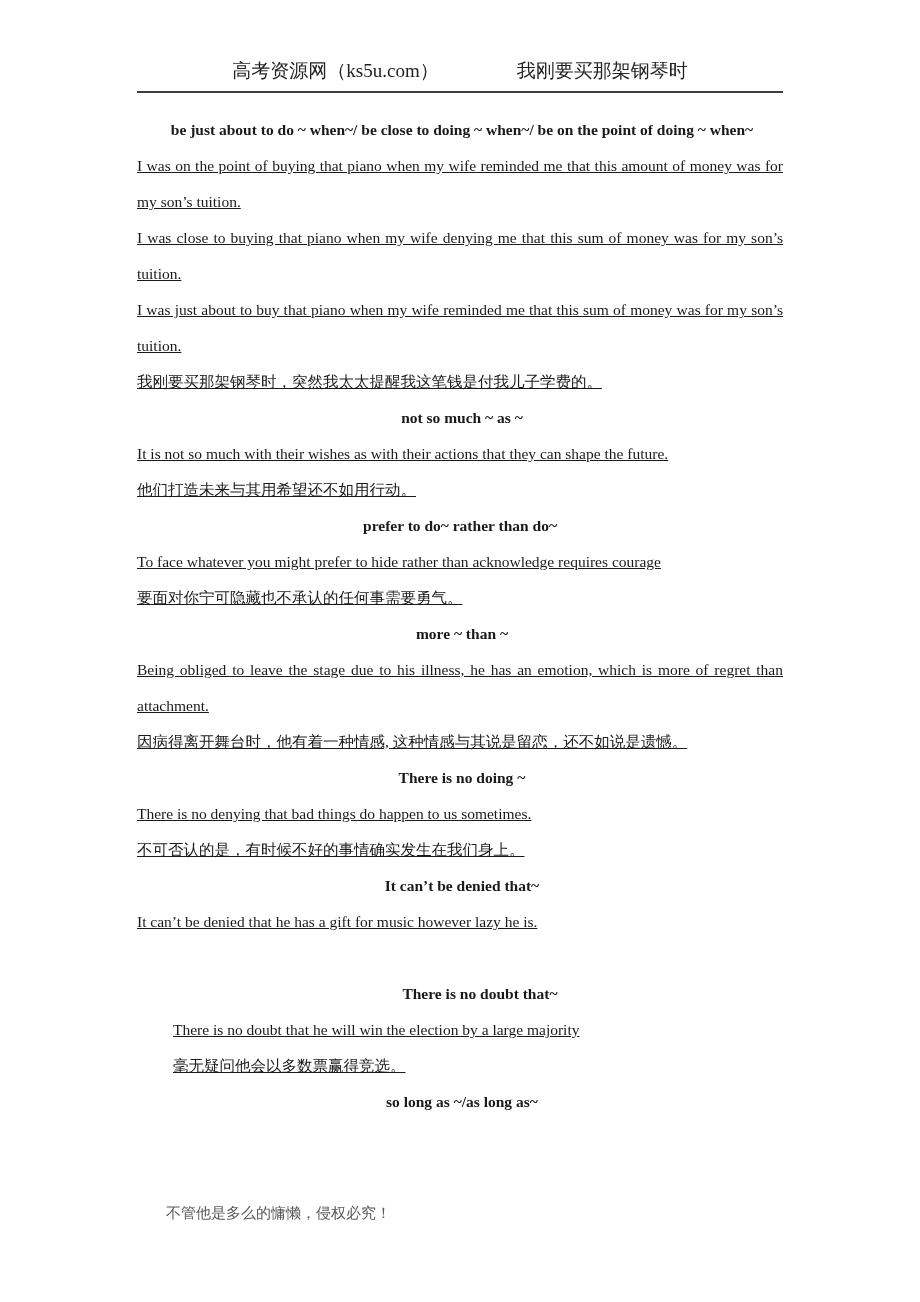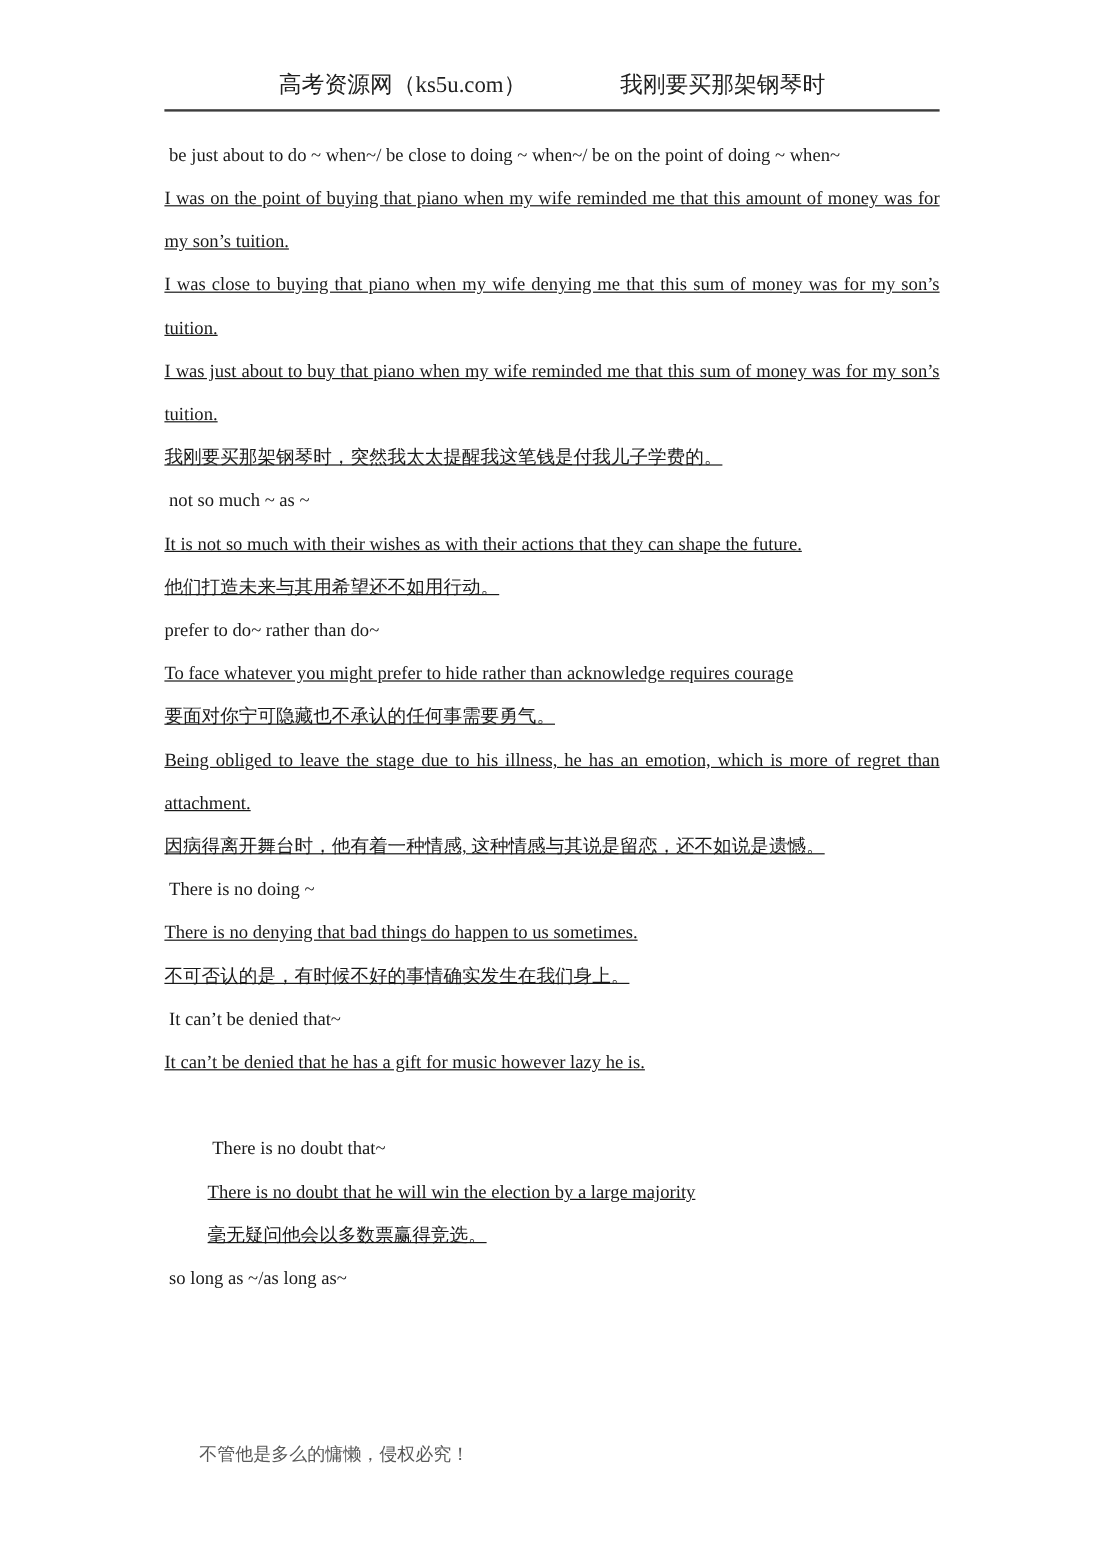--- a/index.html
+++ b/index.html
@@ -31,23 +31,23 @@
   .doc-body {
     position: absolute;
     top: 112px;
     left: 137px;
     width: 646px;
     font-size: 15.5px;
     line-height: 36px;
     text-align: justify;
   }
   .heading {
-    font-weight: normal;
+    font-weight: bold;
     white-space: pre-wrap;
-    text-align: left;
+    text-align: center;
   }
   .para {
     margin: 0;
     text-decoration: underline;
   }
   .gap-before {
     margin-top: 36px;
     margin-left: 36px;
   }
   .page-footer {
@@ -79,20 +79,21 @@
       <div class="heading"> not so much ~ as ~</div>
       <div class="para">It is not so much with their wishes as with their actions that they can shape the future.</div>
       <div class="para">他们打造未来与其用希望还不如用行动。</div>
     </div>
     <div class="section">
       <div class="heading">prefer to do~ rather than do~</div>
       <div class="para">To face whatever you might prefer to hide rather than acknowledge requires courage</div>
       <div class="para">要面对你宁可隐藏也不承认的任何事需要勇气。</div>
     </div>
     <div class="section">
+      <div class="heading"> more ~ than ~</div>
       <div class="para">Being obliged to leave the stage due to his illness, he has an emotion, which is more of regret than attachment.</div>
       <div class="para">因病得离开舞台时，他有着一种情感, 这种情感与其说是留恋，还不如说是遗憾。</div>
     </div>
     <div class="section">
       <div class="heading"> There is no doing ~</div>
       <div class="para">There is no denying that bad things do happen to us sometimes.</div>
       <div class="para">不可否认的是，有时候不好的事情确实发生在我们身上。</div>
     </div>
     <div class="section">
       <div class="heading"> It can’t be denied that~</div>

